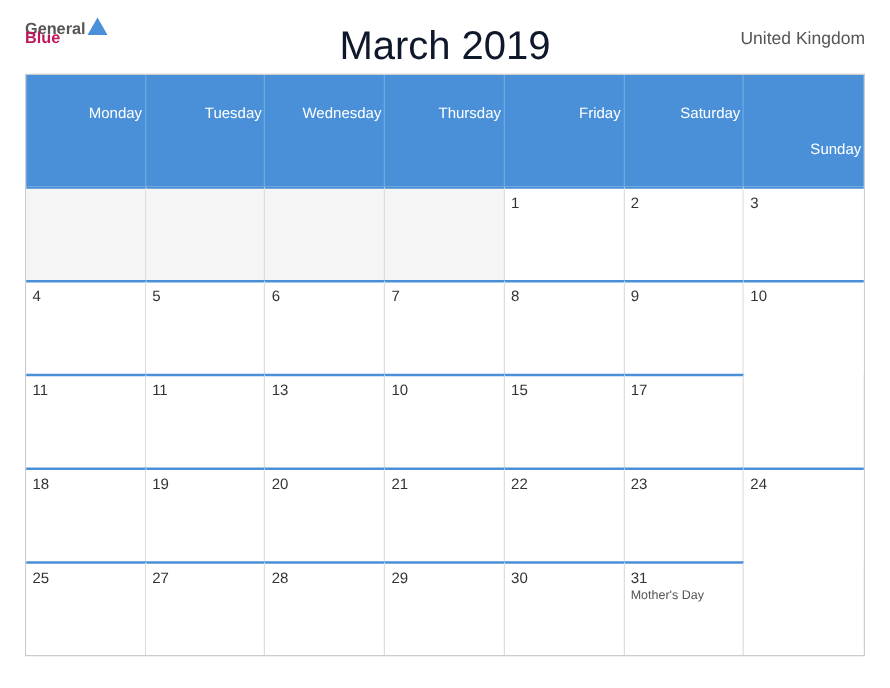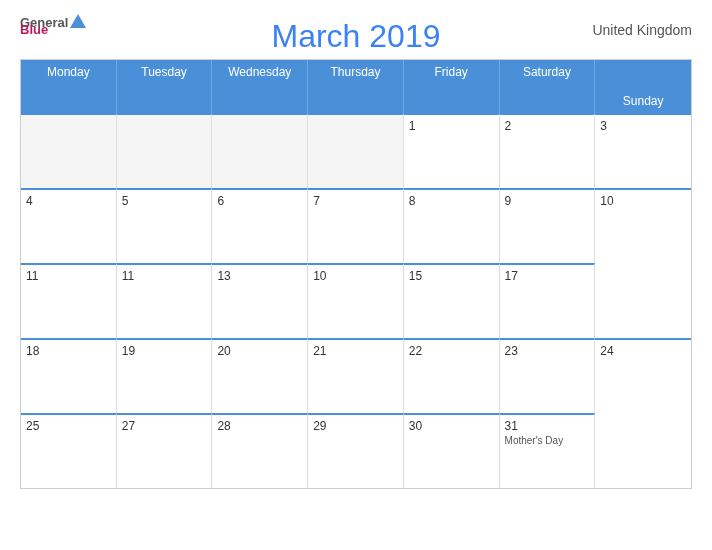--- a/index.html
+++ b/index.html
@@ -38,21 +38,21 @@
       justify-content: center;
       align-items: center;
       position: relative;
       margin-bottom: 4px;
       padding-top: 8px;
     }
 
     .calendar-title {
       font-size: 32px;
       font-weight: normal;
-      color: #3b82f6;
+      color: #0f172a;
       text-align: center;
     }
 
     .region-label {
       position: absolute;
       right: 0;
       top: 12px;
       font-size: 14px;
       color: #555;
     }
@@ -64,22 +64,22 @@
 
     .day-headers {
       display: grid;
       grid-template-columns: repeat(7, 1fr);
       background-color: #4a90d9;
     }
 
     .day-header {
       color: #fff;
       font-size: 12px;
-      text-align: center;
-      padding: 5px 2px;
+      text-align: right;
+      padding: 23px 2px;
       border-right: 1px solid #6aaae0;
     }
 
     .day-header:last-child {
       border-right: none;
       margin-top: 29px;
     }
 
     .calendar-grid {
       display: grid;

